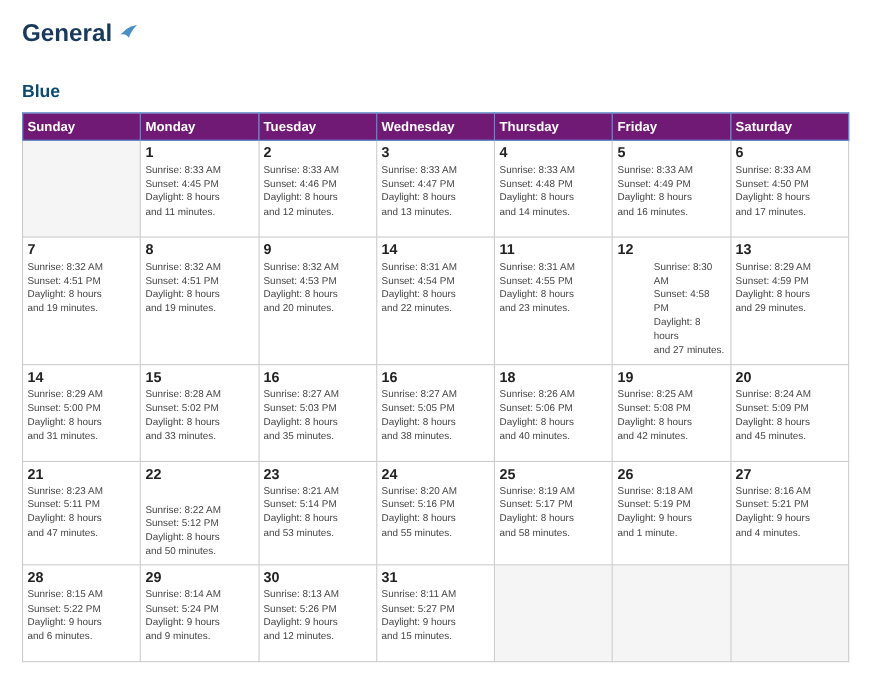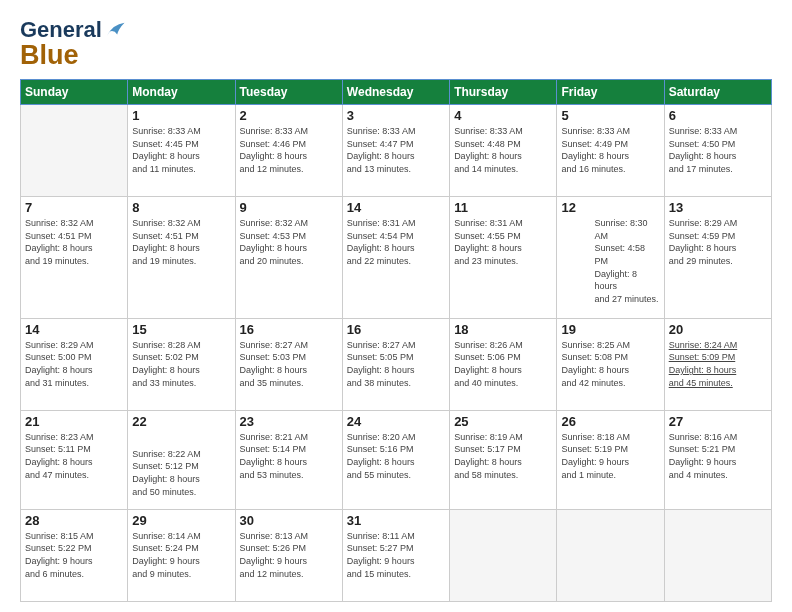--- a/index.html
+++ b/index.html
@@ -51,21 +51,21 @@
       font-size: 15px;
       color: #555;
     }
     .calendar {
       flex: 1;
       border-collapse: collapse;
       width: 100%;
       table-layout: fixed;
     }
     .calendar th {
-      background: #15803d;
+      background: #701a75;
       color: #fff;
       font-size: 12px;
       font-weight: bold;
       padding: 5px 4px;
       text-align: left;
       border: 1px solid #5a8fd0;
     }
     .calendar td {
       border: 1px solid #ccc;
       vertical-align: top;
@@ -97,21 +97,21 @@
 <div class="page">
   <div class="header">
     <div class="logo">
       <div>
         <div style="display:flex;align-items:center;">
           <span class="logo-text">General</span>
           <svg class="logo-icon" viewBox="0 0 30 28" fill="none">
             <path d="M4 22 Q12 6 28 4 Q20 12 18 20 Q14 14 8 16 Z" fill="#4a90c4"></path>
           </svg>
         </div>
-        <div style="font-size:27px;font-weight:bold;color:#a16207;line-height:1;">Blue</div>
+        <div style="font-size:16px;font-weight:bold;color:#0c4a6e;line-height:1;margin-top:34px;">Blue</div>
       </div>
     </div>
     <div class="title-block">
       <div class="month-title"></div>
       <div class="subtitle"></div>
     </div>
   </div>
 
   <table class="calendar">
     <thead>
@@ -260,21 +260,21 @@
           </td>
           <td>
             <span class="day-num">19</span>
             <div class="day-info" style="white-space: pre-line;">Sunrise: 8:25 AM
 Sunset: 5:08 PM
 Daylight: 8 hours
 and 42 minutes.</div>
           </td>
           <td>
             <span class="day-num">20</span>
-            <div class="day-info" style="white-space: pre-line; text-decoration: underline;">Sunrise: 8:24 AM
+            <div class="day-info" style="white-space: pre-line;">Sunrise: 8:24 AM
 Sunset: 5:09 PM
 Daylight: 8 hours
 and 45 minutes.</div>
           </td>
         </tr>
         <tr>
           <td>
             <span class="day-num">21</span>
             <div class="day-info" style="white-space: pre-line;">Sunrise: 8:23 AM
 Sunset: 5:11 PM

